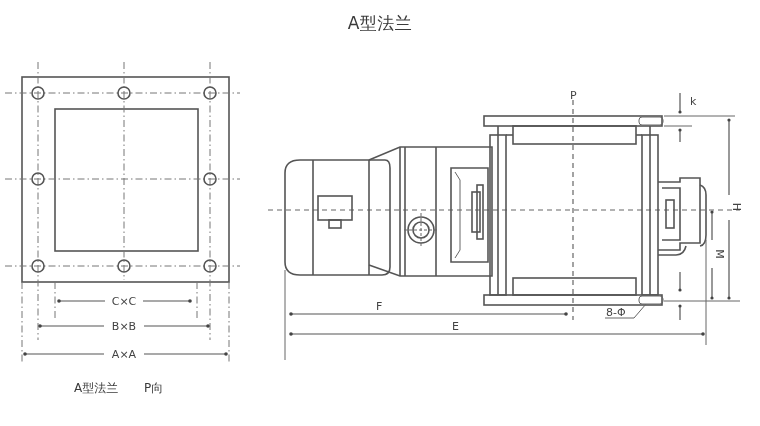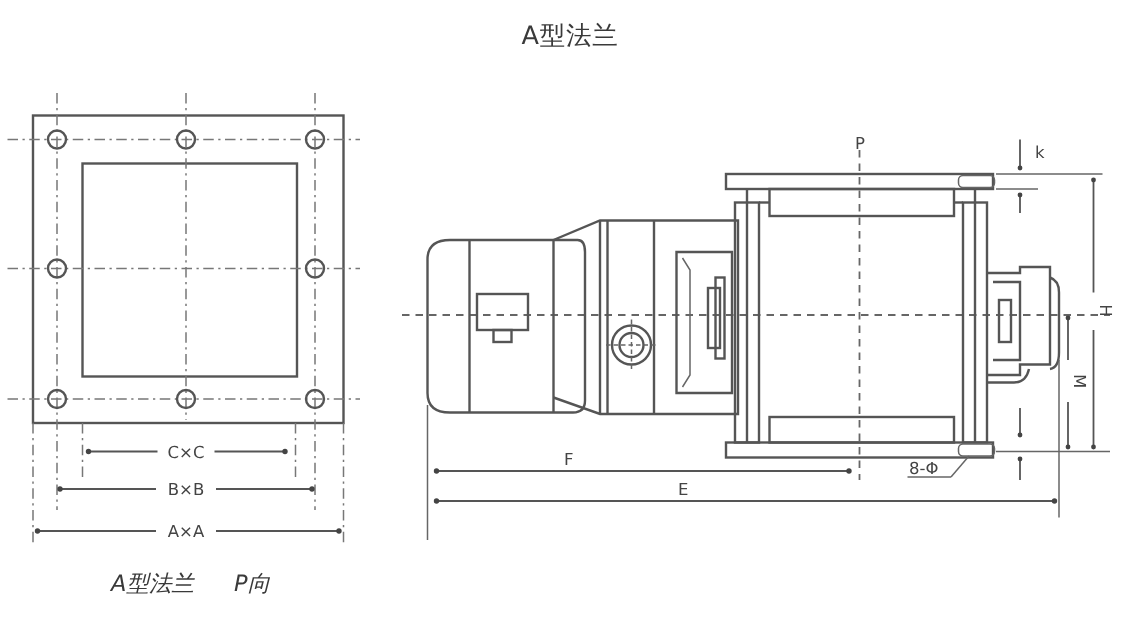--- a/index.html
+++ b/index.html
@@ -1,18 +1,18 @@
 <!DOCTYPE html>
 <html><head>
 <meta charset="utf-8">
 <style>
   html, body { margin: 0; padding: 0; background: #ffffff; }
   body { width: 760px; height: 426px; position: relative; overflow: hidden; font-family: "DejaVu Sans", sans-serif; }
   .title { position: absolute; left: 0; width: 760px; top: 12px; text-align: center; font-size: 17px; color: #3a3a3a; letter-spacing: 0.5px; }
-  .caption { position: absolute; left: 74px; top: 380px; font-size: 15px; color: #3a3a3a; font-style: italic; }
+  .caption { position: absolute; left: 74px; top: 380px; font-size: 12px; color: #3a3a3a; }
   .caption span + span { margin-left: 22px; }
   svg { position: absolute; left: 0; top: 0; }
   .ln { stroke: #555; stroke-width: 1.6; fill: none; }
   .thin { stroke: #666; stroke-width: 1; fill: none; }
   .cl { stroke: #777; stroke-width: 1; fill: none; stroke-dasharray: 7 3 1.5 3; }
   .dash { stroke: #666; stroke-width: 1.2; fill: none; stroke-dasharray: 5 4; }
   .dim { stroke: #555; stroke-width: 1.2; fill: none; }
   .lbl { font-family: "DejaVu Sans", sans-serif; font-size: 11px; fill: #444; }
 </style>
 </head>

